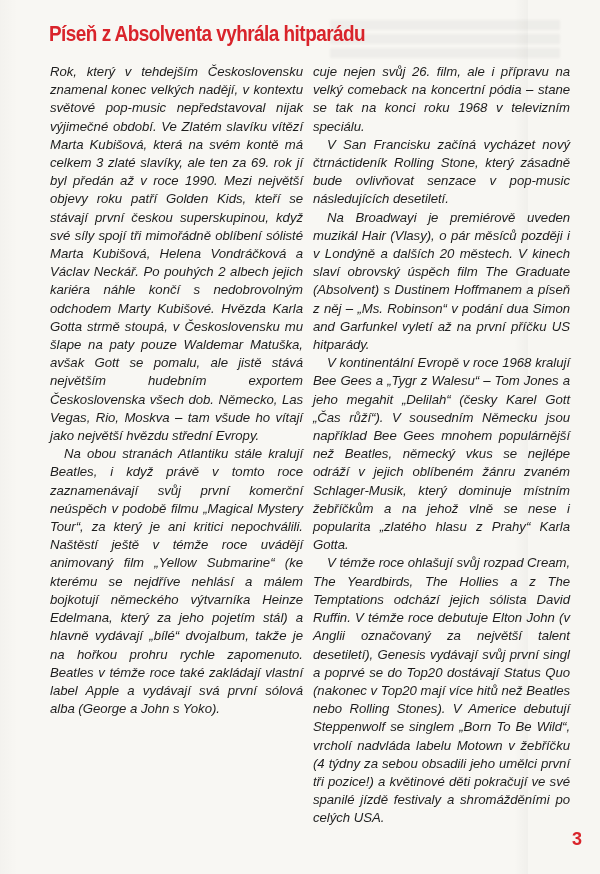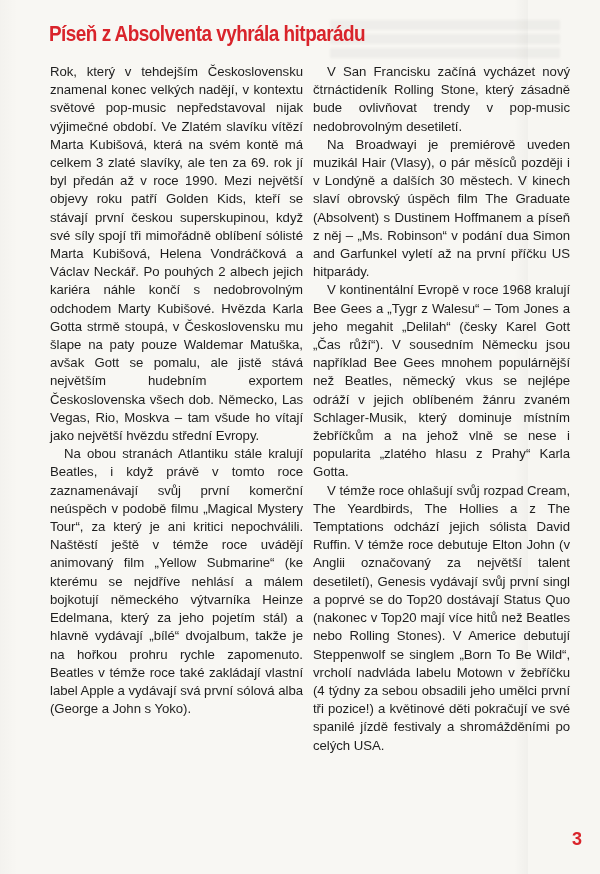--- a/index.html
+++ b/index.html
@@ -48,20 +48,21 @@
       transform-origin: left center;
       white-space: nowrap;
     }
     .columns {
       position: absolute;
       top: 63px;
       left: 50px;
       width: 520px;
       display: flex;
       justify-content: space-between;
+      font-style: italic;
     }
     .col {
       width: 253px;
       font-size: 13.2px;
       line-height: 18.2px;
       letter-spacing: -0.05px;
     }
     .col p {
       margin: 0;
       text-align: justify;
@@ -91,21 +92,22 @@
   <div class="ghost-text"></div>
 
   <h1 class="title">Píseň z Absolventa vyhrála hitparádu</h1>
 
   <div class="columns">
     <div class="col col-left">
       <p>Rok, který v tehdejším Československu znamenal konec velkých nadějí, v kontextu světové pop-music nepředstavoval nijak výjimečné období. Ve Zlatém slavíku vítězí Marta Kubišová, která na svém kontě má celkem 3 zlaté slavíky, ale ten za 69. rok jí byl předán až v roce 1990. Mezi největší objevy roku patří Golden Kids, kteří se stávají první českou superskupinou, když své síly spojí tři mimořádně oblíbení sólisté Marta Kubišová, Helena Vondráčková a Václav Neckář. Po pouhých 2 albech jejich kariéra náhle končí s nedobrovolným odchodem Marty Kubišové. Hvězda Karla Gotta strmě stoupá, v Československu mu šlape na paty pouze Waldemar Matuška, avšak Gott se pomalu, ale jistě stává největším hudebním exportem Československa všech dob. Německo, Las Vegas, Rio, Moskva – tam všude ho vítají jako největší hvězdu střední Evropy.</p>
       <p class="indent">Na obou stranách Atlantiku stále kralují Beatles, i když právě v tomto roce zaznamenávají svůj první komerční neúspěch v podobě filmu „Magical Mystery Tour“, za který je ani kritici nepochválili. Naštěstí ještě v témže roce uvádějí animovaný film „Yellow Submarine“ (ke kterému se nejdříve nehlásí a málem bojkotují německého výtvarníka Heinze Edelmana, který za jeho pojetím stál) a hlavně vydávají „bílé“ dvojalbum, takže je na hořkou prohru rychle zapomenuto. Beatles v témže roce také zakládají vlastní label Apple a vydávají svá první sólová alba (George a John s Yoko).</p>
     </div>
     <div class="col col-right">
-      <p class="indent">V San Francisku začíná vycházet nový čtrnáctideník Rolling Stone, který zásadně bude ovlivňovat trendy v pop-music nedobrovolným desetiletí.</p>
-      <p class="indent">Na Broadwayi je premiérově uveden muzikál Hair (Vlasy), o pár měsíců později i v Londýně a dalších 30 městech. V kinech slaví obrovský úspěch film The Graduate (Absolvent) s Dustinem Hoffmanem a píseň z něj – „Ms. Robinson“ v podání dua Simon and Garfunkel vyletí až na první příčku US hitparády.</p>
+      <p>cuje nejen svůj 26. film, ale i přípravu na velký comeback na koncertní pódia – stane se tak na konci roku 1968 v televizním speciálu.</p>
+      <p class="indent">V San Francisku začíná vycházet nový čtrnáctideník Rolling Stone, který zásadně bude ovlivňovat senzace v pop-music následujících desetiletí.</p>
+      <p class="indent">Na Broadwayi je premiérově uveden muzikál Hair (Vlasy), o pár měsíců později i v Londýně a dalších 20 městech. V kinech slaví obrovský úspěch film The Graduate (Absolvent) s Dustinem Hoffmanem a píseň z něj – „Ms. Robinson“ v podání dua Simon and Garfunkel vyletí až na první příčku US hitparády.</p>
       <p class="indent">V kontinentální Evropě v roce 1968 kralují Bee Gees a „Tygr z Walesu“ – Tom Jones a jeho megahit „Delilah“ (česky Karel Gott „Čas růží“). V sousedním Německu jsou například Bee Gees mnohem populárnější než Beatles, německý vkus se nejlépe odráží v jejich oblíbeném žánru zvaném Schlager-Musik, který dominuje místním žebříčkům a na jehož vlně se nese i popularita „zlatého hlasu z Prahy“ Karla Gotta.</p>
       <p class="indent">V témže roce ohlašují svůj rozpad Cream, The Yeardbirds, The Hollies a z The Temptations odchází jejich sólista David Ruffin. V témže roce debutuje Elton John (v Anglii označovaný za největší talent desetiletí), Genesis vydávají svůj první singl a poprvé se do Top20 dostávají Status Quo (nakonec v Top20 mají více hitů než Beatles nebo Rolling Stones). V Americe debutují Steppenwolf se singlem „Born To Be Wild“, vrcholí nadvláda labelu Motown v žebříčku (4 týdny za sebou obsadili jeho umělci první tři pozice!) a květinové děti pokračují ve své spanilé jízdě festivaly a shromážděními po celých USA.</p>
     </div>
   </div>
 
   <div class="page-number">3</div>
 </div>
 
 </body></html>

